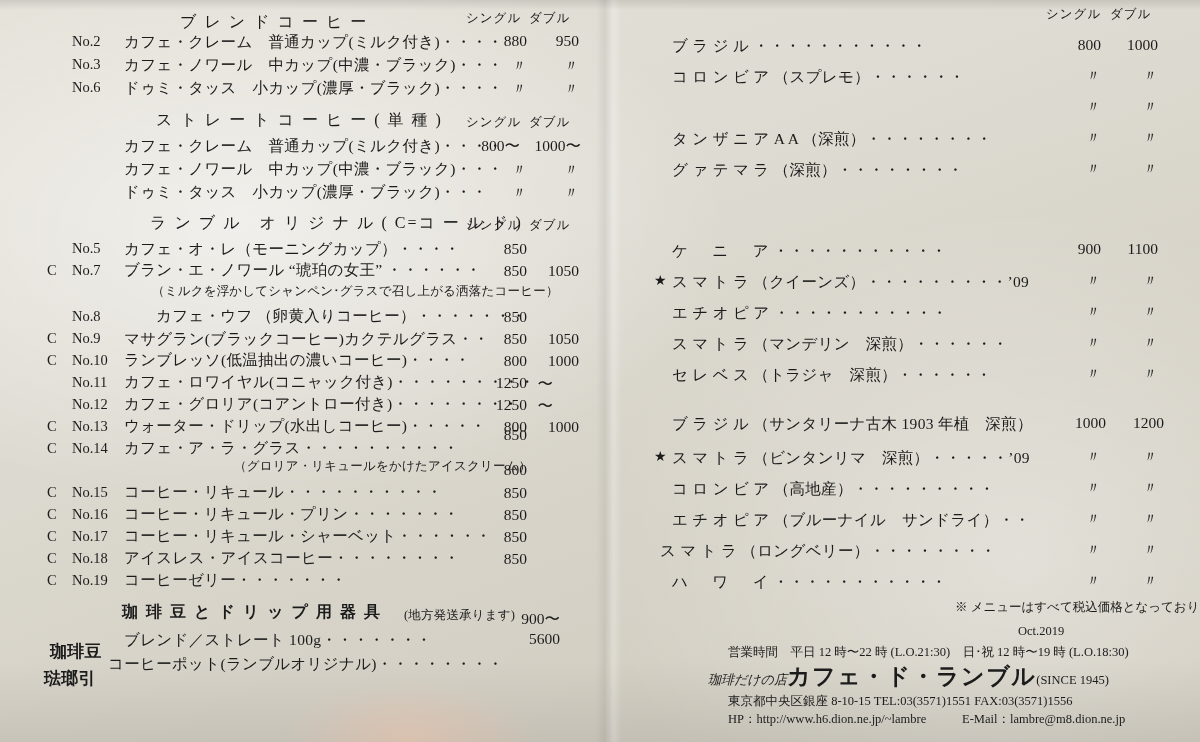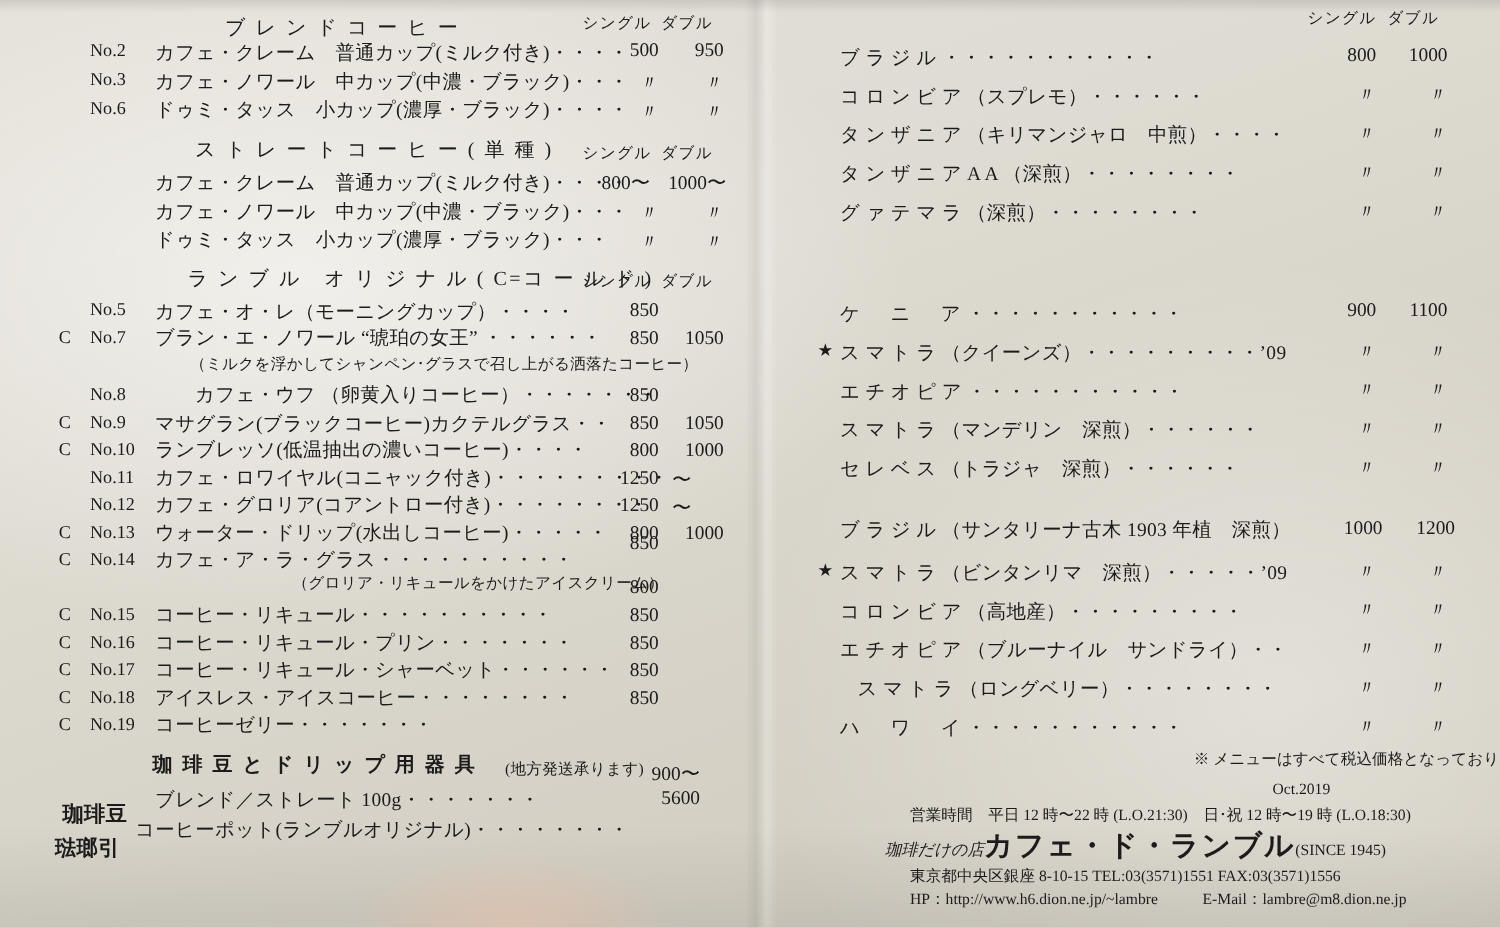--- a/index.html
+++ b/index.html
@@ -140,21 +140,21 @@
   <div class="glow"></div>
 
   <div class="col-left">
 
     <div class="sec-head" style="left:180px; top:12px;">ブ レ ン ド コ ー ヒ ー</div>
     <div class="colhead" style="left:466px; top:10px;">シングル</div>
     <div class="colhead" style="left:529px; top:10px;">ダブル</div>
 
     <div class="no" style="left:72px; top:33px;">No.2</div>
     <div class="name" style="left:124px; top:32px;">カフェ・クレーム　普通カップ(ミルク付き)・・・・</div>
-    <div class="price" style="left:481px; top:32px; width:46px;">500</div>
+    <div class="price" style="left:481px; top:32px; width:46px;">880</div>
     <div class="price" style="left:533px; top:32px; width:46px;">950</div>
 
     <div class="no" style="left:72px; top:56px;">No.3</div>
     <div class="name" style="left:124px; top:55px;">カフェ・ノワール　中カップ(中濃・ブラック)・・・</div>
     <div class="price" style="left:481px; top:56px; width:46px;">〃</div>
     <div class="price" style="left:533px; top:56px; width:46px;">〃</div>
 
     <div class="no" style="left:72px; top:79px;">No.6</div>
     <div class="name" style="left:124px; top:78px;">ドゥミ・タッス　小カップ(濃厚・ブラック)・・・・</div>
     <div class="price" style="left:481px; top:79px; width:46px;">〃</div>
@@ -272,21 +272,20 @@
     <div class="colhead" style="left:510px; top:6px;">ダブル</div>
 
     <div class="name" style="left:72px; top:36px;">ブ ラ ジ ル ・・・・・・・・・・・</div>
     <div class="price" style="left:455px; top:36px; width:46px;">800</div>
     <div class="price" style="left:508px; top:36px; width:50px;">1000</div>
 
     <div class="name" style="left:72px; top:67px;">コ ロ ン ビ ア （スプレモ）・・・・・・</div>
     <div class="price" style="left:455px; top:66px; width:46px;">〃</div>
     <div class="price" style="left:508px; top:66px; width:50px;">〃</div>
 
-    <div class="name" style="left:72px; top:98px;">タ ン ザ ニ ア （キリマンジャロ　中煎）・・・・</div>
     <div class="price" style="left:455px; top:97px; width:46px;">〃</div>
     <div class="price" style="left:508px; top:97px; width:50px;">〃</div>
 
     <div class="name" style="left:72px; top:129px;">タ ン ザ ニ ア  A A （深煎）・・・・・・・・</div>
     <div class="price" style="left:455px; top:128px; width:46px;">〃</div>
     <div class="price" style="left:508px; top:128px; width:50px;">〃</div>
 
     <div class="name" style="left:72px; top:160px;">グ ァ テ マ ラ （深煎）・・・・・・・・</div>
     <div class="price" style="left:455px; top:159px; width:46px;">〃</div>
     <div class="price" style="left:508px; top:159px; width:50px;">〃</div>
@@ -322,21 +321,21 @@
     <div class="price" style="left:508px; top:447px; width:50px;">〃</div>
 
     <div class="name" style="left:72px; top:479px;">コ ロ ン ビ ア （高地産）・・・・・・・・・</div>
     <div class="price" style="left:455px; top:478px; width:46px;">〃</div>
     <div class="price" style="left:508px; top:478px; width:50px;">〃</div>
 
     <div class="name" style="left:72px; top:510px;">エ チ オ ピ ア （ブルーナイル　サンドライ）・・</div>
     <div class="price" style="left:455px; top:509px; width:46px;">〃</div>
     <div class="price" style="left:508px; top:509px; width:50px;">〃</div>
 
-    <div class="name" style="left:86px; top:541px;text-align:right;">ス マ ト ラ （ロングベリー）・・・・・・・・</div>
+    <div class="name" style="left:60px; top:541px;text-align:right;">ス マ ト ラ （ロングベリー）・・・・・・・・</div>
     <div class="price" style="left:455px; top:540px; width:46px;">〃</div>
     <div class="price" style="left:508px; top:540px; width:50px;">〃</div>
 
     <div class="name" style="left:72px; top:572px;">ハ 　 ワ 　 イ ・・・・・・・・・・・</div>
     <div class="price" style="left:455px; top:571px; width:46px;">〃</div>
     <div class="price" style="left:508px; top:571px; width:50px;">〃</div>
 
     <div class="note" style="left:355px; top:599px;">※ メニューはすべて税込価格となっております</div>
     <div class="note" style="left:418px; top:624px;">Oct.2019</div>
 

